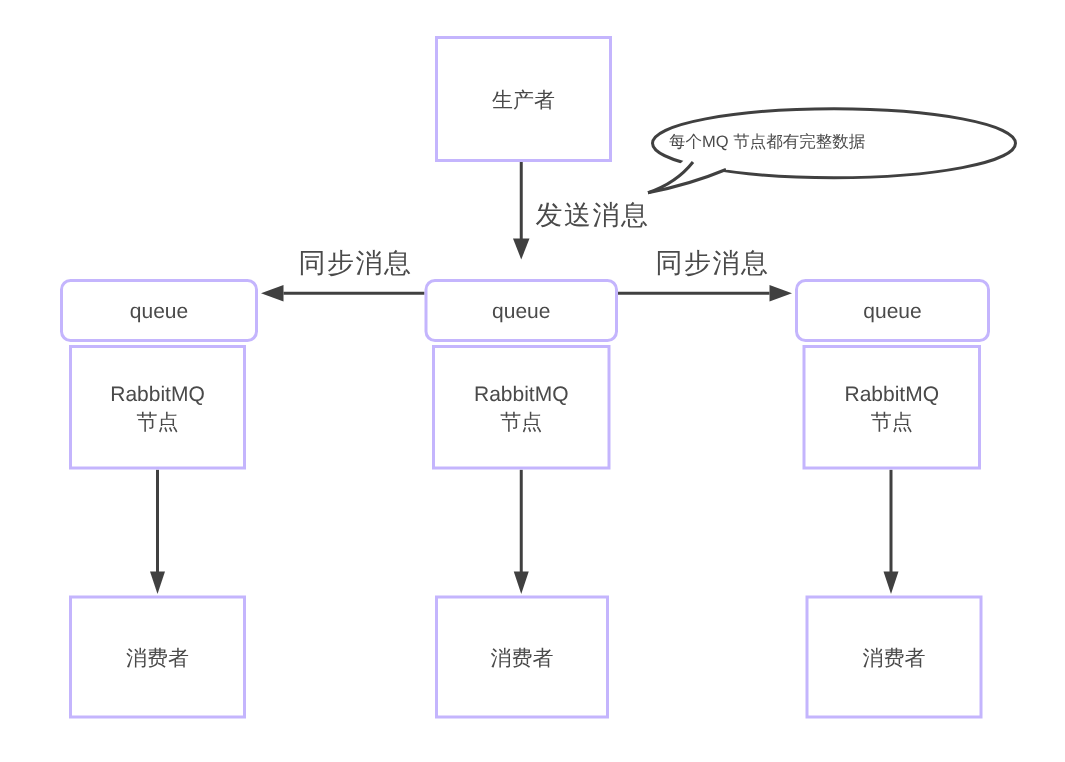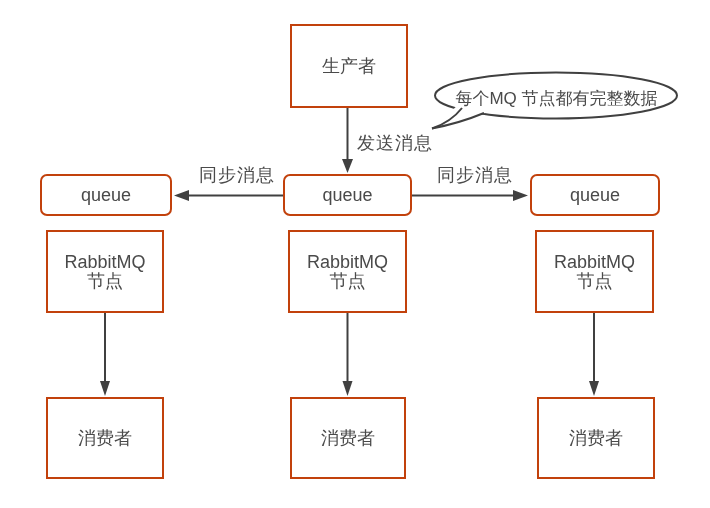--- a/index.html
+++ b/index.html
@@ -12,31 +12,31 @@
     color: #4a4a4a;
     overflow: hidden;
   }
   .layer {
     position: absolute;
     left: 0; top: 0;
   }
   .box {
     position: absolute;
     box-sizing: border-box;
-    border: 2px solid #c2410c;
+    border: 2px solid #c4b5fd;
     background: #ffffff;
     display: flex;
     align-items: center;
     justify-content: center;
     text-align: center;
-    font-size: 18px;
+    font-size: 14px;
     line-height: 19px;
     white-space: pre-line;
   }
-  .rounded { border-radius: 7px; }
+  .rounded { border-radius: 7px; margin-top: 12px; }
   .producer  { left: 290px; top: 24px;  width: 118px; height: 84px; }
   .queue-l   { left: 40px;  top: 174px; width: 132px; height: 42px; }
   .queue-c   { left: 283px; top: 174px; width: 129px; height: 42px; }
   .queue-r   { left: 530px; top: 174px; width: 130px; height: 42px; }
   .node-l    { left: 46px;  top: 230px; width: 118px; height: 83px; }
   .node-c    { left: 288px; top: 230px; width: 119px; height: 83px; }
   .node-r    { left: 535px; top: 230px; width: 119px; height: 83px; }
   .cons-l    { left: 46px;  top: 397px; width: 118px; height: 82px; }
   .cons-c    { left: 290px; top: 397px; width: 116px; height: 82px; }
   .cons-r    { left: 537px; top: 397px; width: 118px; height: 82px; }
@@ -47,22 +47,22 @@
     white-space: nowrap;
     letter-spacing: 1px;
   }
   .lbl-send   { left: 357px; top: 131px; }
   .lbl-sync-l { left: 199px; top: 163px; }
   .lbl-sync-r { left: 437px; top: 163px; }
   .callout-text {
     position: absolute;
     left: 446px; top: 87px;
     width: 221px;
-    text-align: center;
-    font-size: 17px;
+    text-align: left;
+    font-size: 11px;
     color: #4a4a4a;
     white-space: nowrap;
   }
   svg line, svg path { stroke: #404040; stroke-width: 2; fill: none; }
   svg polygon.head { fill: #404040; stroke: none; }
   svg ellipse { fill: #ffffff; stroke: #404040; stroke-width: 2; }
   svg polygon.tail-fill { fill: #ffffff; stroke: none; }
 </style>
 </head>
 <body>

